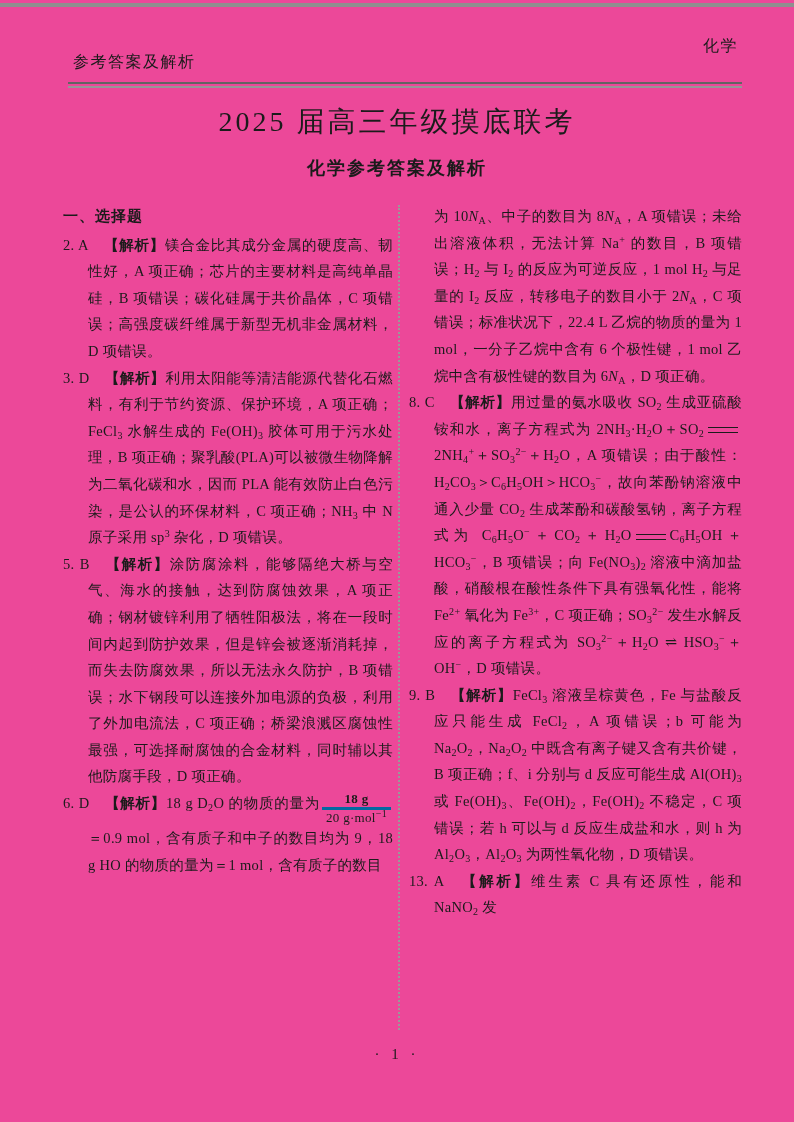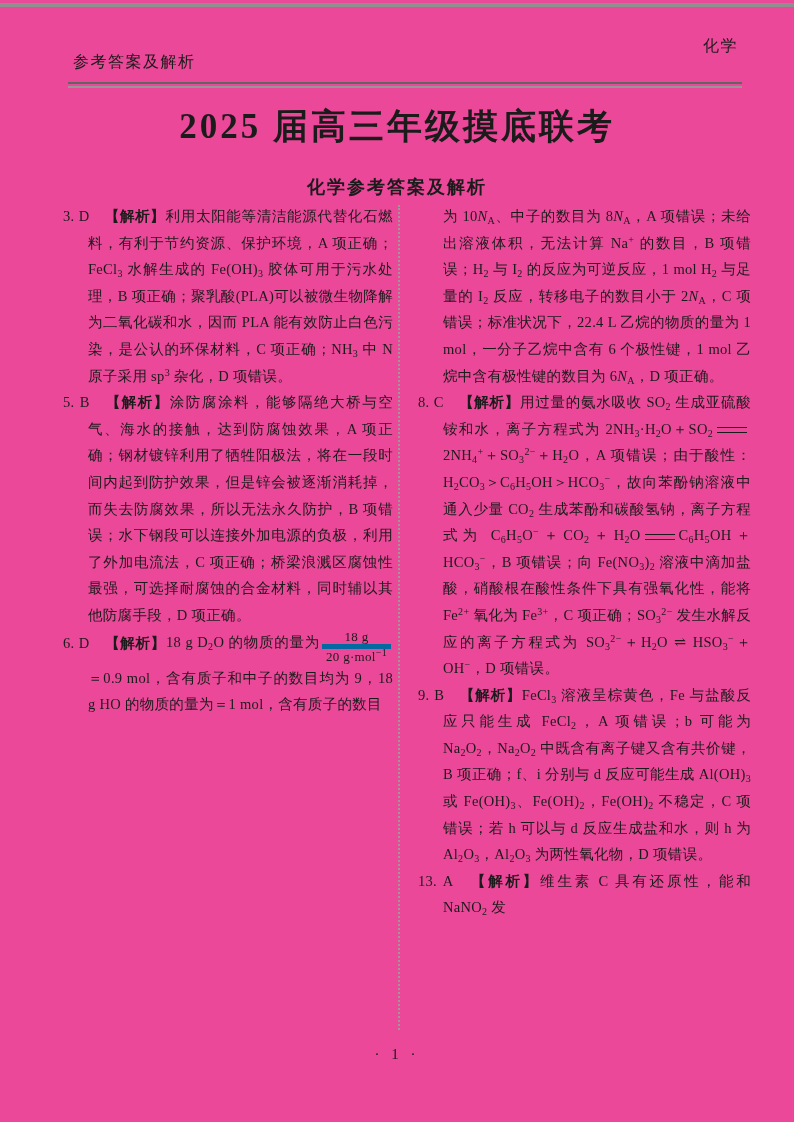--- a/index.html
+++ b/index.html
@@ -24,32 +24,32 @@
     position:absolute;top:36px;right:56px;
     font-size:16px;letter-spacing:1.5px;
   }
   .header-rule{
     position:absolute;top:82px;left:68px;width:674px;height:2px;
     border-top:2px solid #636363;
     border-bottom:2px solid #979797;
   }
   .page-title{
     position:absolute;top:103px;left:0;width:794px;
-    text-align:center;font-size:35px;font-weight:bold;letter-spacing:3px;
+    text-align:center;font-size:28px;font-weight:normal;letter-spacing:3px;
   }
   .page-subtitle{
-    position:absolute;top:175px;left:0;width:794px;
+    position:absolute;top:156px;left:0;width:794px;
     text-align:center;font-size:18px;font-weight:bold;letter-spacing:2px;
   }
   .col{
     position:absolute;top:203px;
     font-size:14.5px;line-height:26.6px;
   }
   .col-left{left:63px;width:330px;}
-  .col-right{left:418px;width:333px;}
+  .col-right{left:409px;width:333px;}
   .col-divider{
     position:absolute;top:205px;left:398px;height:825px;width:0;
     border-left:2px dotted #9a9a9a;
   }
   .section-heading{
     font-weight:bold;font-size:15px;letter-spacing:1px;margin:0 0 2px 0;
   }
   .item{
     text-align:justify;
     letter-spacing:0.3px;
@@ -57,21 +57,21 @@
     margin:0;
   }
   .item.cont{text-indent:0;}
   .tag{font-weight:bold;}
   .item sub{font-size:10px;vertical-align:-3px;line-height:0;}
   .item sup{font-size:10px;vertical-align:5px;line-height:0;}
   .frac{
     display:inline-block;text-indent:0;text-align:center;
     vertical-align:-1.05em;line-height:1.2;font-size:13px;margin:0 2px;
   }
-  .frac .fn{display:block;border-bottom:5px solid #0369a1;padding:0 4px;}
+  .frac .fn{display:block;border-bottom:3px solid #0369a1;padding:0 4px;font-weight:bold;}
   .frac .fd{display:block;padding:0 4px;}
   .eqline{
     display:inline-block;width:30px;height:4px;
     border-top:1.5px solid #1b1b1b;border-bottom:1.5px solid #1b1b1b;
     vertical-align:middle;margin:0 4px;
   }
   .page-number{
     position:absolute;top:1046px;left:0;width:794px;
     text-align:center;font-size:15px;letter-spacing:4px;
   }
@@ -83,20 +83,22 @@
   <div class="top-rule"></div>
 
   <div class="header-left">参考答案及解析</div>
   <div class="header-right">化学</div>
   <div class="header-rule"></div>
 
   <div class="page-title">2025 届高三年级摸底联考</div>
   <div class="page-subtitle">化学参考答案及解析</div>
 
   <div class="col col-left" id="col-left">
+    <div class="section-heading">一、选择题</div>
+      <div class="item"><span class="inum">2.</span> <span class="ans">A</span> <span class="tag">【解析】</span><span class="body">镁合金比其成分金属的硬度高、韧性好，A 项正确；芯片的主要材料是高纯单晶硅，B 项错误；碳化硅属于共价晶体，C 项错误；高强度碳纤维属于新型无机非金属材料，D 项错误。</span></div>
       <div class="item"><span class="inum">3.</span> <span class="ans">D</span> <span class="tag">【解析】</span><span class="body">利用太阳能等清洁能源代替化石燃料，有利于节约资源、保护环境，A 项正确；FeCl<sub>3</sub> 水解生成的 Fe(OH)<sub>3</sub> 胶体可用于污水处理，B 项正确；聚乳酸(PLA)可以被微生物降解为二氧化碳和水，因而 PLA 能有效防止白色污染，是公认的环保材料，C 项正确；NH<sub>3</sub> 中 N 原子采用 sp<sup>3</sup> 杂化，D 项错误。</span></div>
       <div class="item"><span class="inum">5.</span> <span class="ans">B</span> <span class="tag">【解析】</span><span class="body">涂防腐涂料，能够隔绝大桥与空气、海水的接触，达到防腐蚀效果，A 项正确；钢材镀锌利用了牺牲阳极法，将在一段时间内起到防护效果，但是锌会被逐渐消耗掉，而失去防腐效果，所以无法永久防护，B 项错误；水下钢段可以连接外加电源的负极，利用了外加电流法，C 项正确；桥梁浪溅区腐蚀性最强，可选择耐腐蚀的合金材料，同时辅以其他防腐手段，D 项正确。</span></div>
       <div class="item"><span class="inum">6.</span> <span class="ans">D</span> <span class="tag">【解析】</span><span class="body">18 g D<sub>2</sub>O 的物质的量为<span class="frac"><span class="fn">18 g</span><span class="fd">20 g·mol<sup>−1</sup></span></span>＝0.9 mol，含有质子和中子的数目均为 9，18 g HO 的物质的量为＝1 mol，含有质子的数目</span></div>
     </div>
 
   <div class="col-divider"></div>
 
   <div class="col col-right" id="col-right">
       <div class="item cont"><span class="body">为 10<i>N</i><sub>A</sub>、中子的数目为 8<i>N</i><sub>A</sub>，A 项错误；未给出溶液体积，无法计算 Na<sup>+</sup> 的数目，B 项错误；H<sub>2</sub> 与 I<sub>2</sub> 的反应为可逆反应，1 mol H<sub>2</sub> 与足量的 I<sub>2</sub> 反应，转移电子的数目小于 2<i>N</i><sub>A</sub>，C 项错误；标准状况下，22.4 L 乙烷的物质的量为 1 mol，一分子乙烷中含有 6 个极性键，1 mol 乙烷中含有极性键的数目为 6<i>N</i><sub>A</sub>，D 项正确。</span></div>
       <div class="item"><span class="inum">8.</span> <span class="ans">C</span> <span class="tag">【解析】</span><span class="body">用过量的氨水吸收 SO<sub>2</sub> 生成亚硫酸铵和水，离子方程式为 2NH<sub>3</sub>·H<sub>2</sub>O＋SO<sub>2</sub><span class="eqline"></span>2NH<sub>4</sub><sup>+</sup>＋SO<sub>3</sub><sup>2−</sup>＋H<sub>2</sub>O，A 项错误；由于酸性：H<sub>2</sub>CO<sub>3</sub>＞C<sub>6</sub>H<sub>5</sub>OH＞HCO<sub>3</sub><sup>−</sup>，故向苯酚钠溶液中通入少量 CO<sub>2</sub> 生成苯酚和碳酸氢钠，离子方程式为 C<sub>6</sub>H<sub>5</sub>O<sup>−</sup>＋CO<sub>2</sub>＋H<sub>2</sub>O<span class="eqline"></span>C<sub>6</sub>H<sub>5</sub>OH＋HCO<sub>3</sub><sup>−</sup>，B 项错误；向 Fe(NO<sub>3</sub>)<sub>2</sub> 溶液中滴加盐酸，硝酸根在酸性条件下具有强氧化性，能将 Fe<sup>2+</sup> 氧化为 Fe<sup>3+</sup>，C 项正确；SO<sub>3</sub><sup>2−</sup> 发生水解反应的离子方程式为 SO<sub>3</sub><sup>2−</sup>＋H<sub>2</sub>O ⇌ HSO<sub>3</sub><sup>−</sup>＋OH<sup>−</sup>，D 项错误。</span></div>

